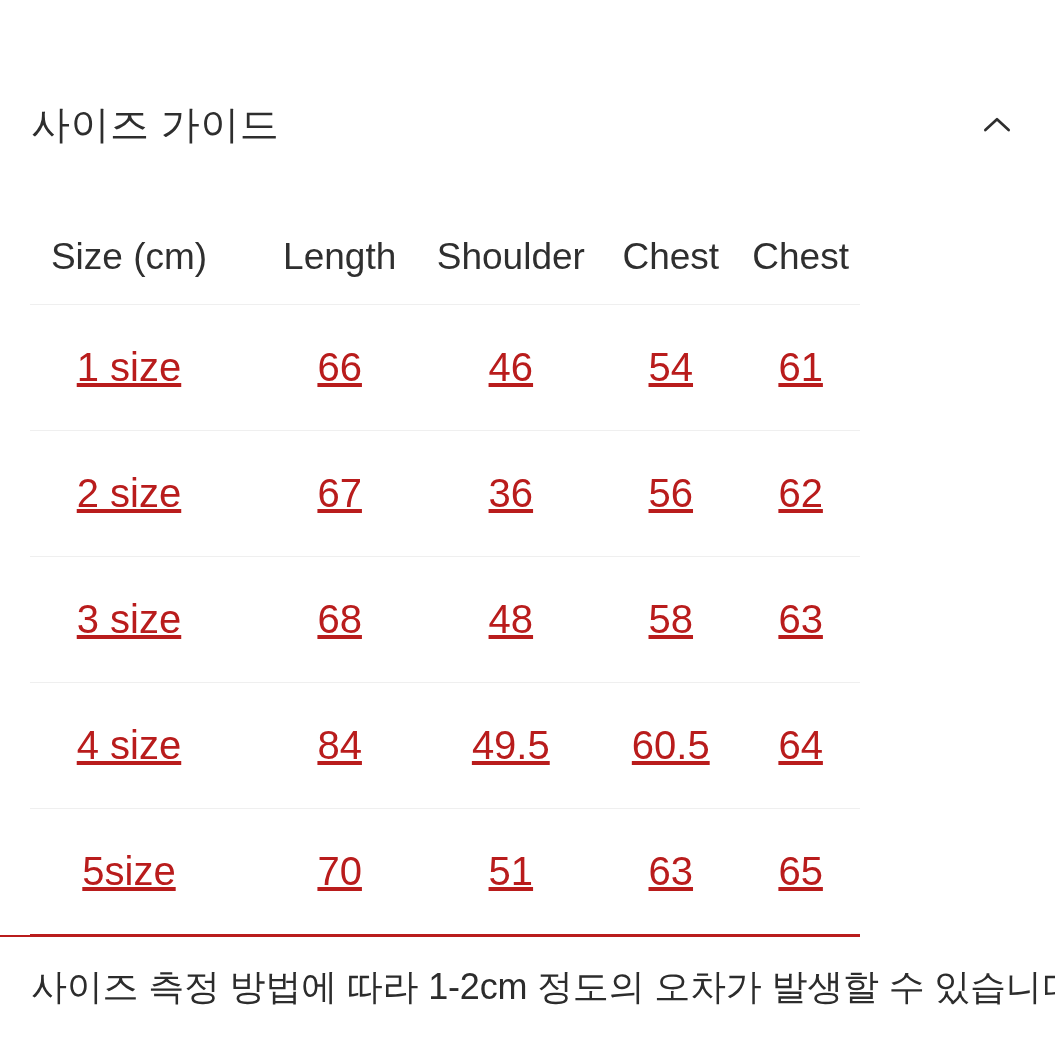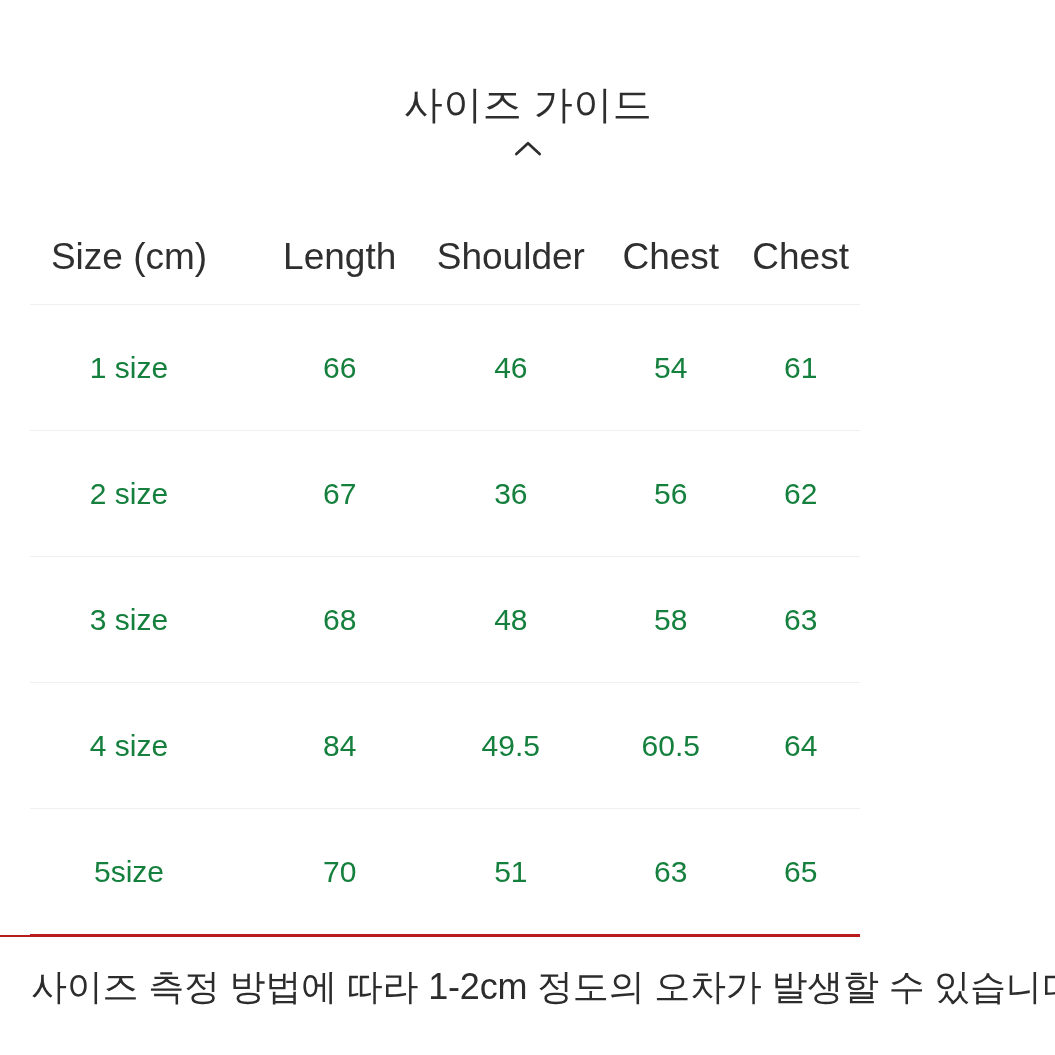--- a/index.html
+++ b/index.html
@@ -46,21 +46,20 @@
     position: absolute;
     left: 0;
     top: 82px;
     width: 1055px;
     height: 86px;
     display: flex;
     align-items: center;
     justify-content: space-between;
     padding: 0 30px 0 31px;
     box-sizing: border-box;
-    flex-direction: column;
   }
   .section-title {
     font-size: 39px;
     font-weight: 400;
     color: #2e2e2e;
     letter-spacing: 0.5px;
     line-height: 1.2;
     white-space: nowrap;
   }
   .collapse-toggle {
@@ -107,25 +106,26 @@
     font-size: 37px;
     font-weight: 400;
     color: #2f2f2f;
     white-space: nowrap;
   }
   .size-table tbody tr {
     height: 125px;
   }
   .size-table tbody td {
     height: 125px;
-    font-size: 30px;
-    font-weight: 400;
-    color: #15803d;
+    font-size: 40px;
+    font-weight: 400;
+    color: #b91c1c;
     white-space: nowrap;
     position: relative;
+    text-decoration: underline;
   }
   
   .size-table tbody tr {
     border-top: 1px solid #efefef;
   }
   .size-table tbody tr > td:first-child::before {
     content: "";
     position: absolute;
     left: 0;
     top: -1px;

